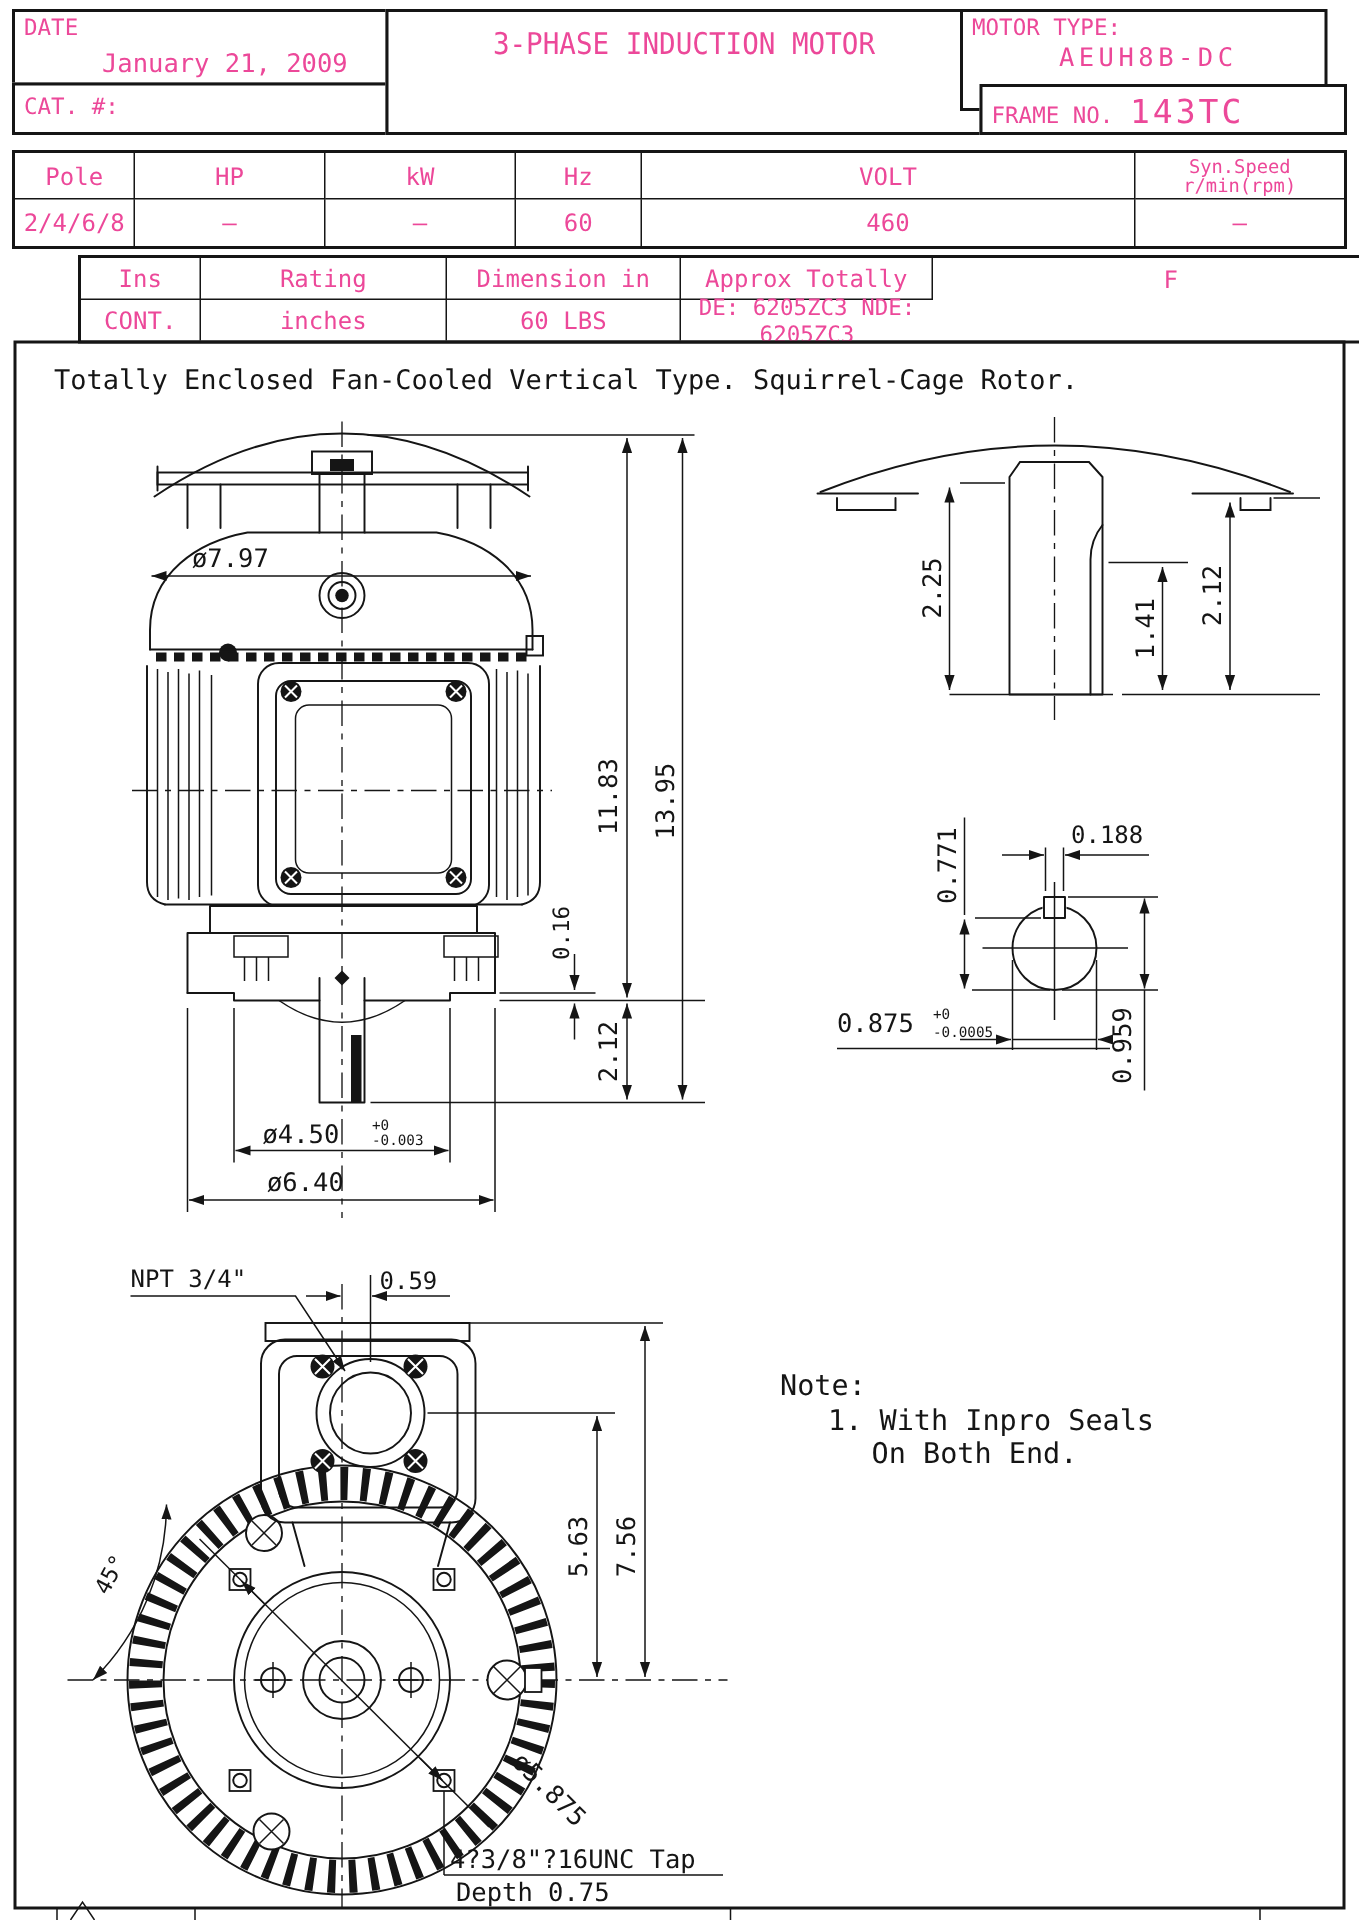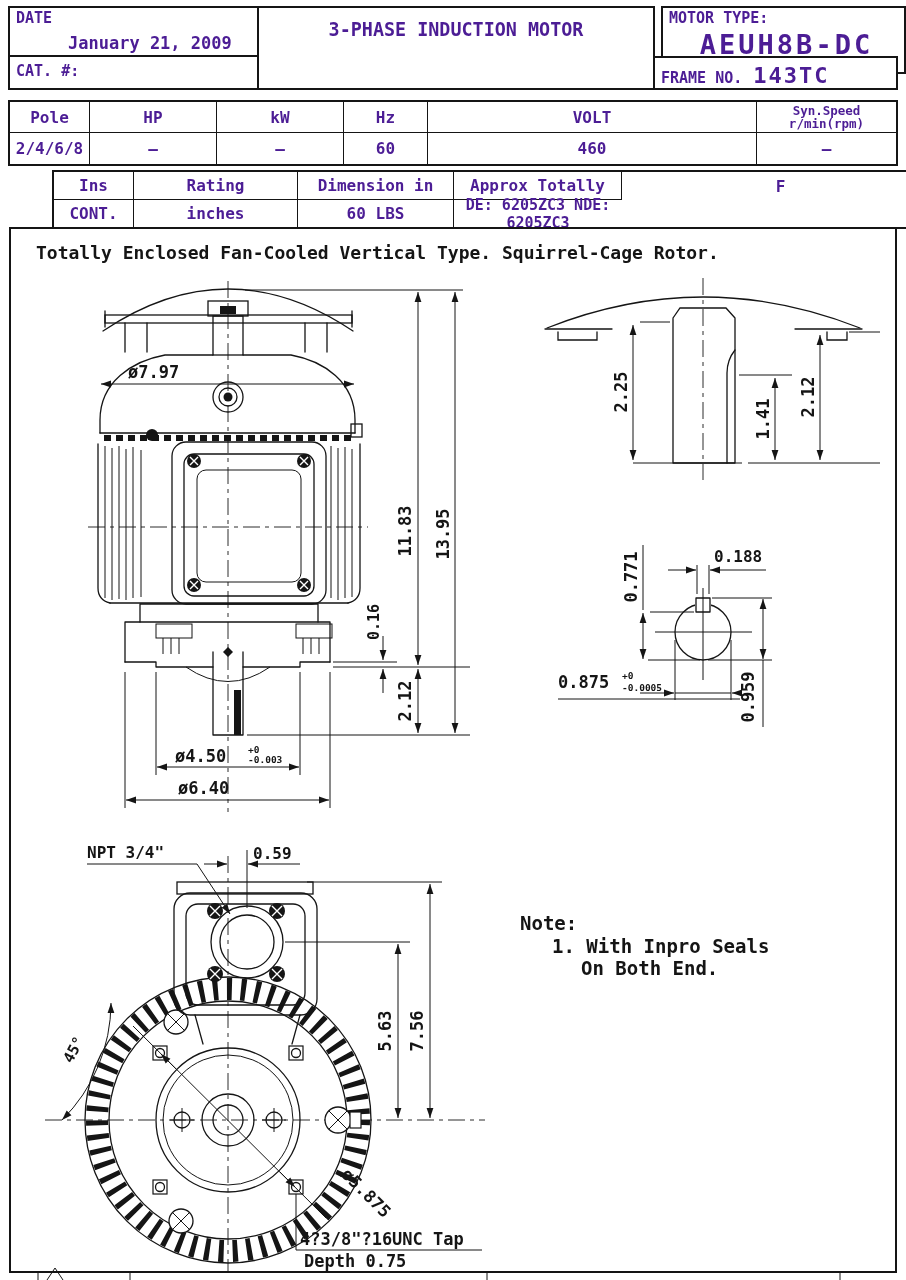--- a/index.html
+++ b/index.html
@@ -1,30 +1,30 @@
 <!DOCTYPE html>
 <html><head>
 <meta charset="utf-8">
 <style>
   html,body{margin:0;padding:0;background:#e8e8e8;}
   #page{position:relative;width:906px;height:1280px;background:#ffffff;overflow:hidden;
-        font-family:"DejaVu Sans Mono","Liberation Mono",monospace;color:#4c1d95;font-weight:bold;}
+        font-family:"DejaVu Sans Mono","Liberation Mono",monospace;color:#ec4899;}
   .abs{position:absolute;box-sizing:border-box;}
   .cell{border:2px solid #151515;background:#fff;}
   .lbl{font-size:15px;line-height:1.1;}
   
   #h-date{left:8px;top:6px;width:251px;height:51px;padding:2px 0 0 6px;}
   #h-cat{left:8px;top:55px;width:251px;height:35px;padding:6px 0 0 6px;}
   #h-title{left:257px;top:6px;width:398px;height:84px;text-align:center;}
-  #h-mt{left:661px;top:6px;width:245px;height:68px;padding:2px 0 0 6px;}
+  #h-mt{left:640px;top:6px;width:245px;height:68px;padding:2px 0 0 6px;}
   #h-fr{left:653px;top:56px;width:245px;height:34px;padding:5px 0 0 6px;}
   .date-val{font-size:17px;margin:6px 0 0 52px;}
   .big-title{font-size:30px;letter-spacing:2px;margin-top:8px;white-space:nowrap;}
   .sub-title{font-size:20px;letter-spacing:0px;margin-top:9px;transform:scaleX(.92);white-space:nowrap;}
-  .mt-val{font-size:27px;letter-spacing:3px;text-align:center;margin-top:2px;}
+  .mt-val{font-size:17px;letter-spacing:3px;text-align:center;margin-top:2px;}
   .fr-row{font-size:15px;display:flex;align-items:baseline;}
   .fr-val{font-size:22px;margin-left:11px;letter-spacing:2px;}
   
   .grid{display:grid;border:2px solid #151515;background:#fff;}
   .grid > div{border-right:1.5px solid #151515;display:flex;align-items:center;justify-content:center;
               font-size:16px;text-align:center;}
   .grid > div.last{border-right:none;}
   .grid > div.hd{border-bottom:1.5px solid #151515;}
   #t1{left:8px;top:100px;width:890px;grid-template-columns:80px 127px 127px 84px 329px auto;
       grid-template-rows:31px 31px;}

